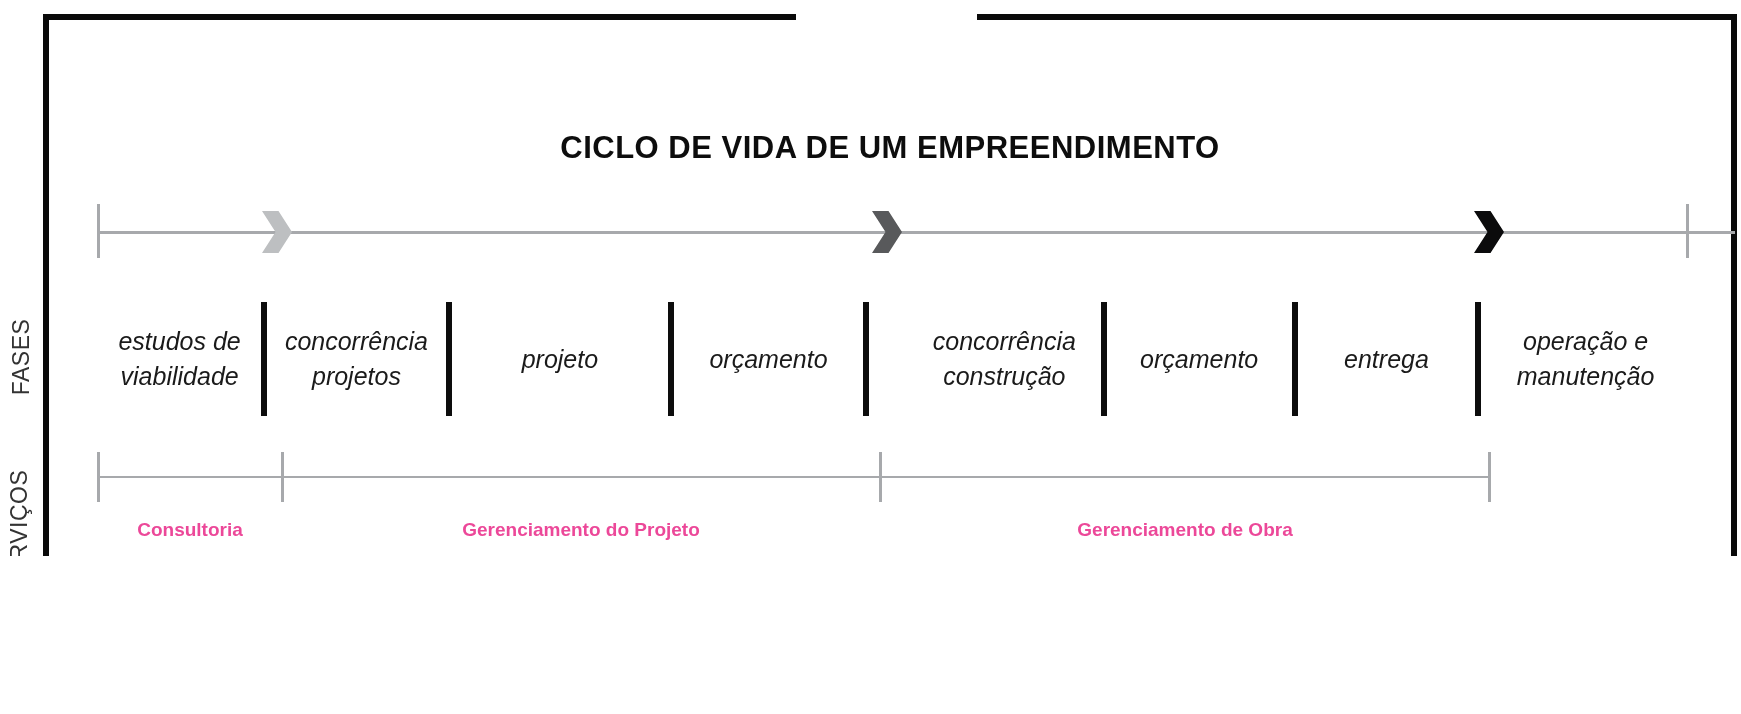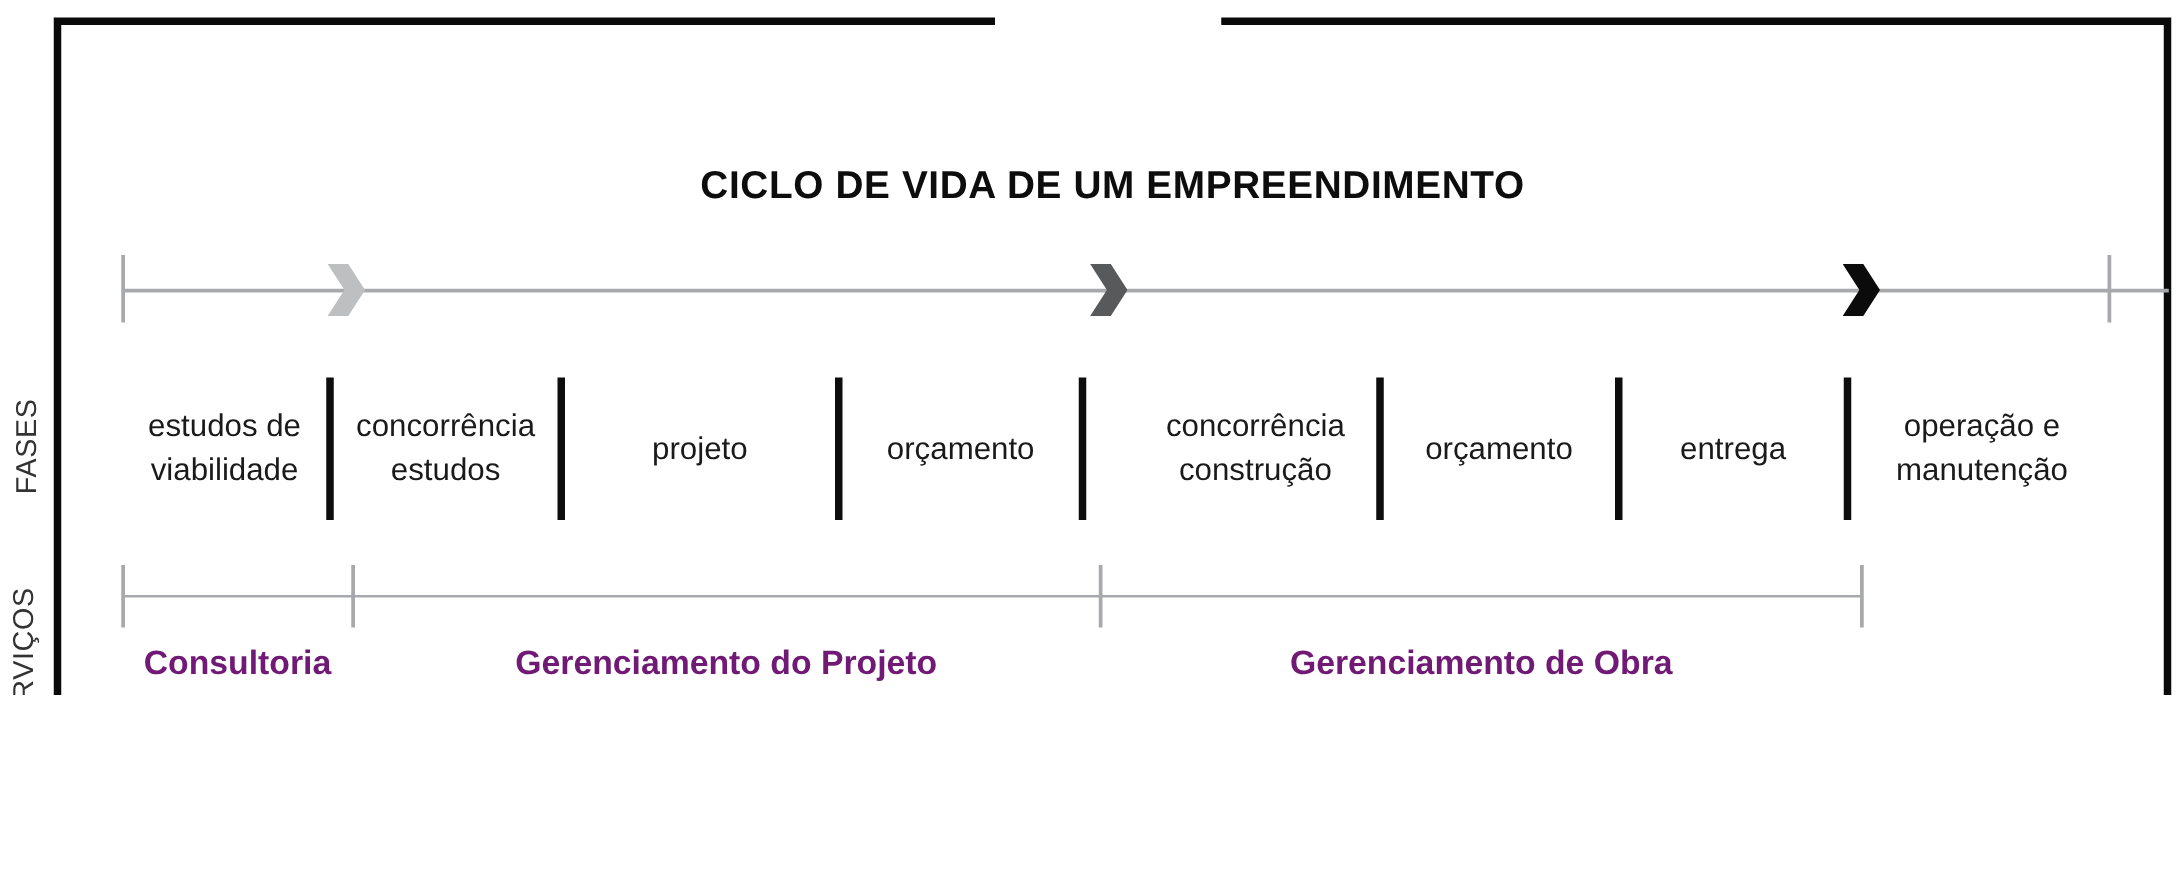--- a/index.html
+++ b/index.html
@@ -73,20 +73,21 @@
     clip-path: polygon(0% 0%, 55% 0%, 100% 50%, 55% 100%, 0% 100%, 45% 50%);
   }
 
   
   .phases-row {
     position: absolute;
     left: 98px; top: 300px;
     width: 1592px; height: 118px;
     display: flex;
     align-items: stretch;
+    font-style: italic;
   }
   .phase-cell {
     flex-basis: 0;
     min-width: 0;
     display: flex;
     align-items: center;
     justify-content: center;
   }
   .phase-label {
     display: block;
@@ -127,23 +128,23 @@
     display: flex;
   }
   .service-cell {
     flex-basis: 0;
     min-width: 0;
     display: flex;
     align-items: center;
     justify-content: center;
   }
   .service-label {
-    font-size: 27px;
+    font-size: 19px;
     font-weight: bold;
-    color: #701a75;
+    color: #ec4899;
     white-space: nowrap;
   }
 </style>
 </head>
 <body>
 
 <div class="canvas">
 
   <div class="frame"></div>
   <div class="frame-gap top"></div>
@@ -162,21 +163,21 @@
       <div class="chevron" style="left: 872px; background: rgb(88, 89, 91);"></div>
       <div class="chevron" style="left: 1474px; background: rgb(11, 11, 12);"></div>
     </div>
 
   <div class="phases-row" id="phases-row">
       <div class="phase-cell" style="flex-grow: 172;">
         <span class="phase-label">estudos de viabilidade</span>
       </div>
       <div class="phase-divider" style="background: rgb(13, 13, 13);"></div>
       <div class="phase-cell" style="flex-grow: 188;">
-        <span class="phase-label">concorrência estudos</span>
+        <span class="phase-label">concorrência projetos</span>
       </div>
       <div class="phase-divider" style="background: rgb(13, 13, 13);"></div>
       <div class="phase-cell" style="flex-grow: 228;">
         <span class="phase-label">projeto</span>
       </div>
       <div class="phase-divider" style="background: rgb(13, 13, 13);"></div>
       <div class="phase-cell" style="flex-grow: 199;">
         <span class="phase-label">orçamento</span>
       </div>
       <div class="phase-divider" style="background: rgb(13, 13, 13);"></div>

